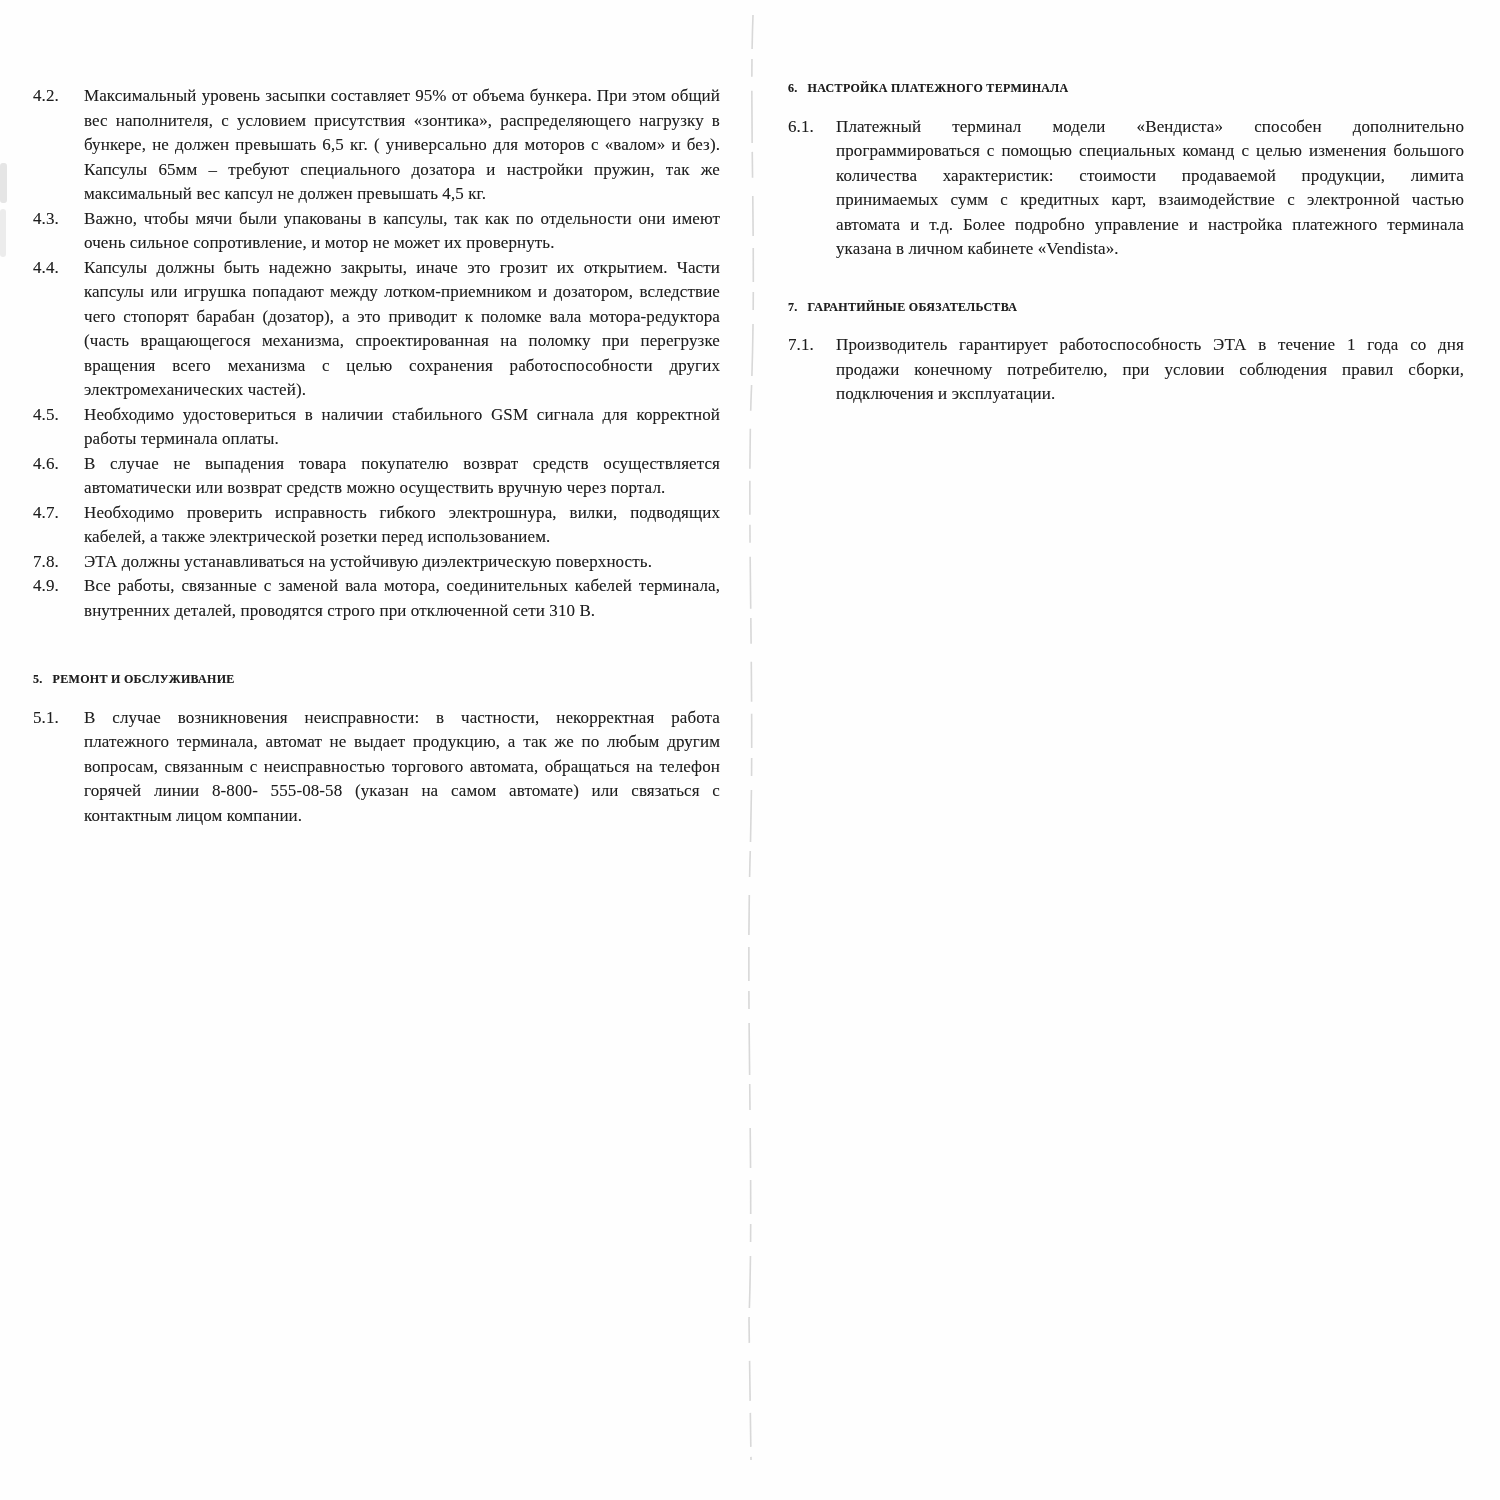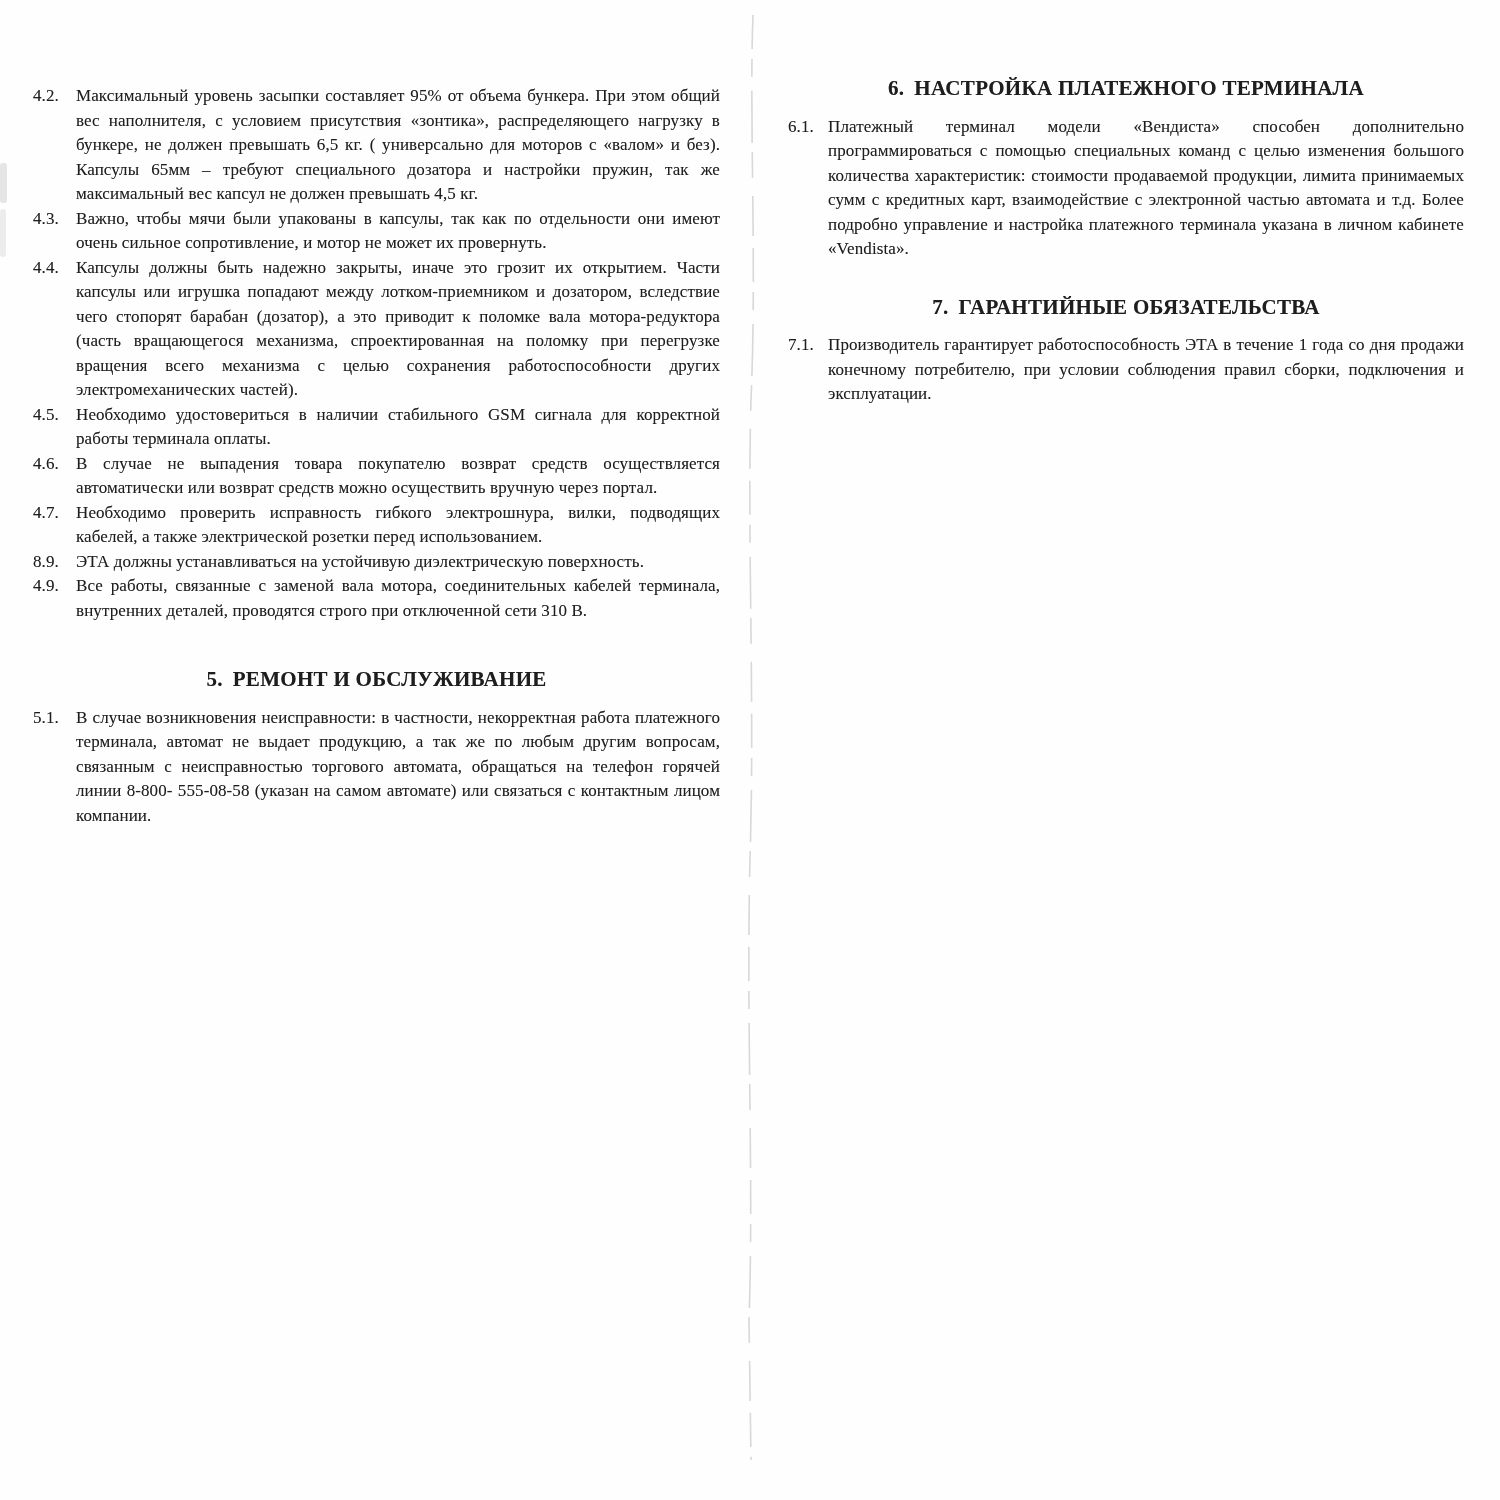--- a/index.html
+++ b/index.html
@@ -26,35 +26,35 @@
     line-height: 24.5px;
     letter-spacing: 0.1px;
     text-shadow: 0 0 0.5px rgba(30,30,30,0.35);
   }
   .col-left  { left: 33px;  top: 84px; width: 687px; }
   .col-right { left: 788px; top: 76px; width: 676px; }
 
   .item {
     display: grid;
     grid-template-columns: 43px 1fr;
+    gap: 8px;
   }
   .col-right .item {
     grid-template-columns: 40px 1fr;
   }
   .item .num {
     text-align: left;
   }
   .item .txt {
     text-align: justify;
     text-justify: inter-word;
   }
   .sec-title {
-    font-size: 21px;
+    font-size: 12px;
     font-weight: bold;
-    text-align: center;
     letter-spacing: 0.3px;
     margin: 0 0 14px 0;
     text-shadow: 0 0 0.6px rgba(20,20,20,0.45);
   }
   .col-left .sec-title {
     margin-top: 44px;
   }
   .sec-title .sec-num {
     margin-right: 10px;
   }
@@ -108,21 +108,21 @@
         </div>
         <div class="item">
           <div class="num">4.6.</div>
           <div class="txt">В случае не выпадения товара покупателю возврат средств осуществляется автоматически или возврат средств можно осуществить вручную через портал.</div>
         </div>
         <div class="item">
           <div class="num">4.7.</div>
           <div class="txt">Необходимо проверить исправность гибкого электрошнура, вилки, подводящих кабелей, а также электрической розетки перед использованием.</div>
         </div>
         <div class="item">
-          <div class="num">8.9.</div>
+          <div class="num">7.8.</div>
           <div class="txt">ЭТА должны устанавливаться на устойчивую диэлектрическую поверхность.</div>
         </div>
         <div class="item">
           <div class="num">4.9.</div>
           <div class="txt">Все работы, связанные с заменой вала мотора, соединительных кабелей терминала, внутренних деталей, проводятся строго при отключенной сети 310 В.</div>
         </div>
       </div>
 
     <h2 class="sec-title">
       <span class="sec-num">5.</span><span>РЕМОНТ И ОБСЛУЖИВАНИЕ</span>

